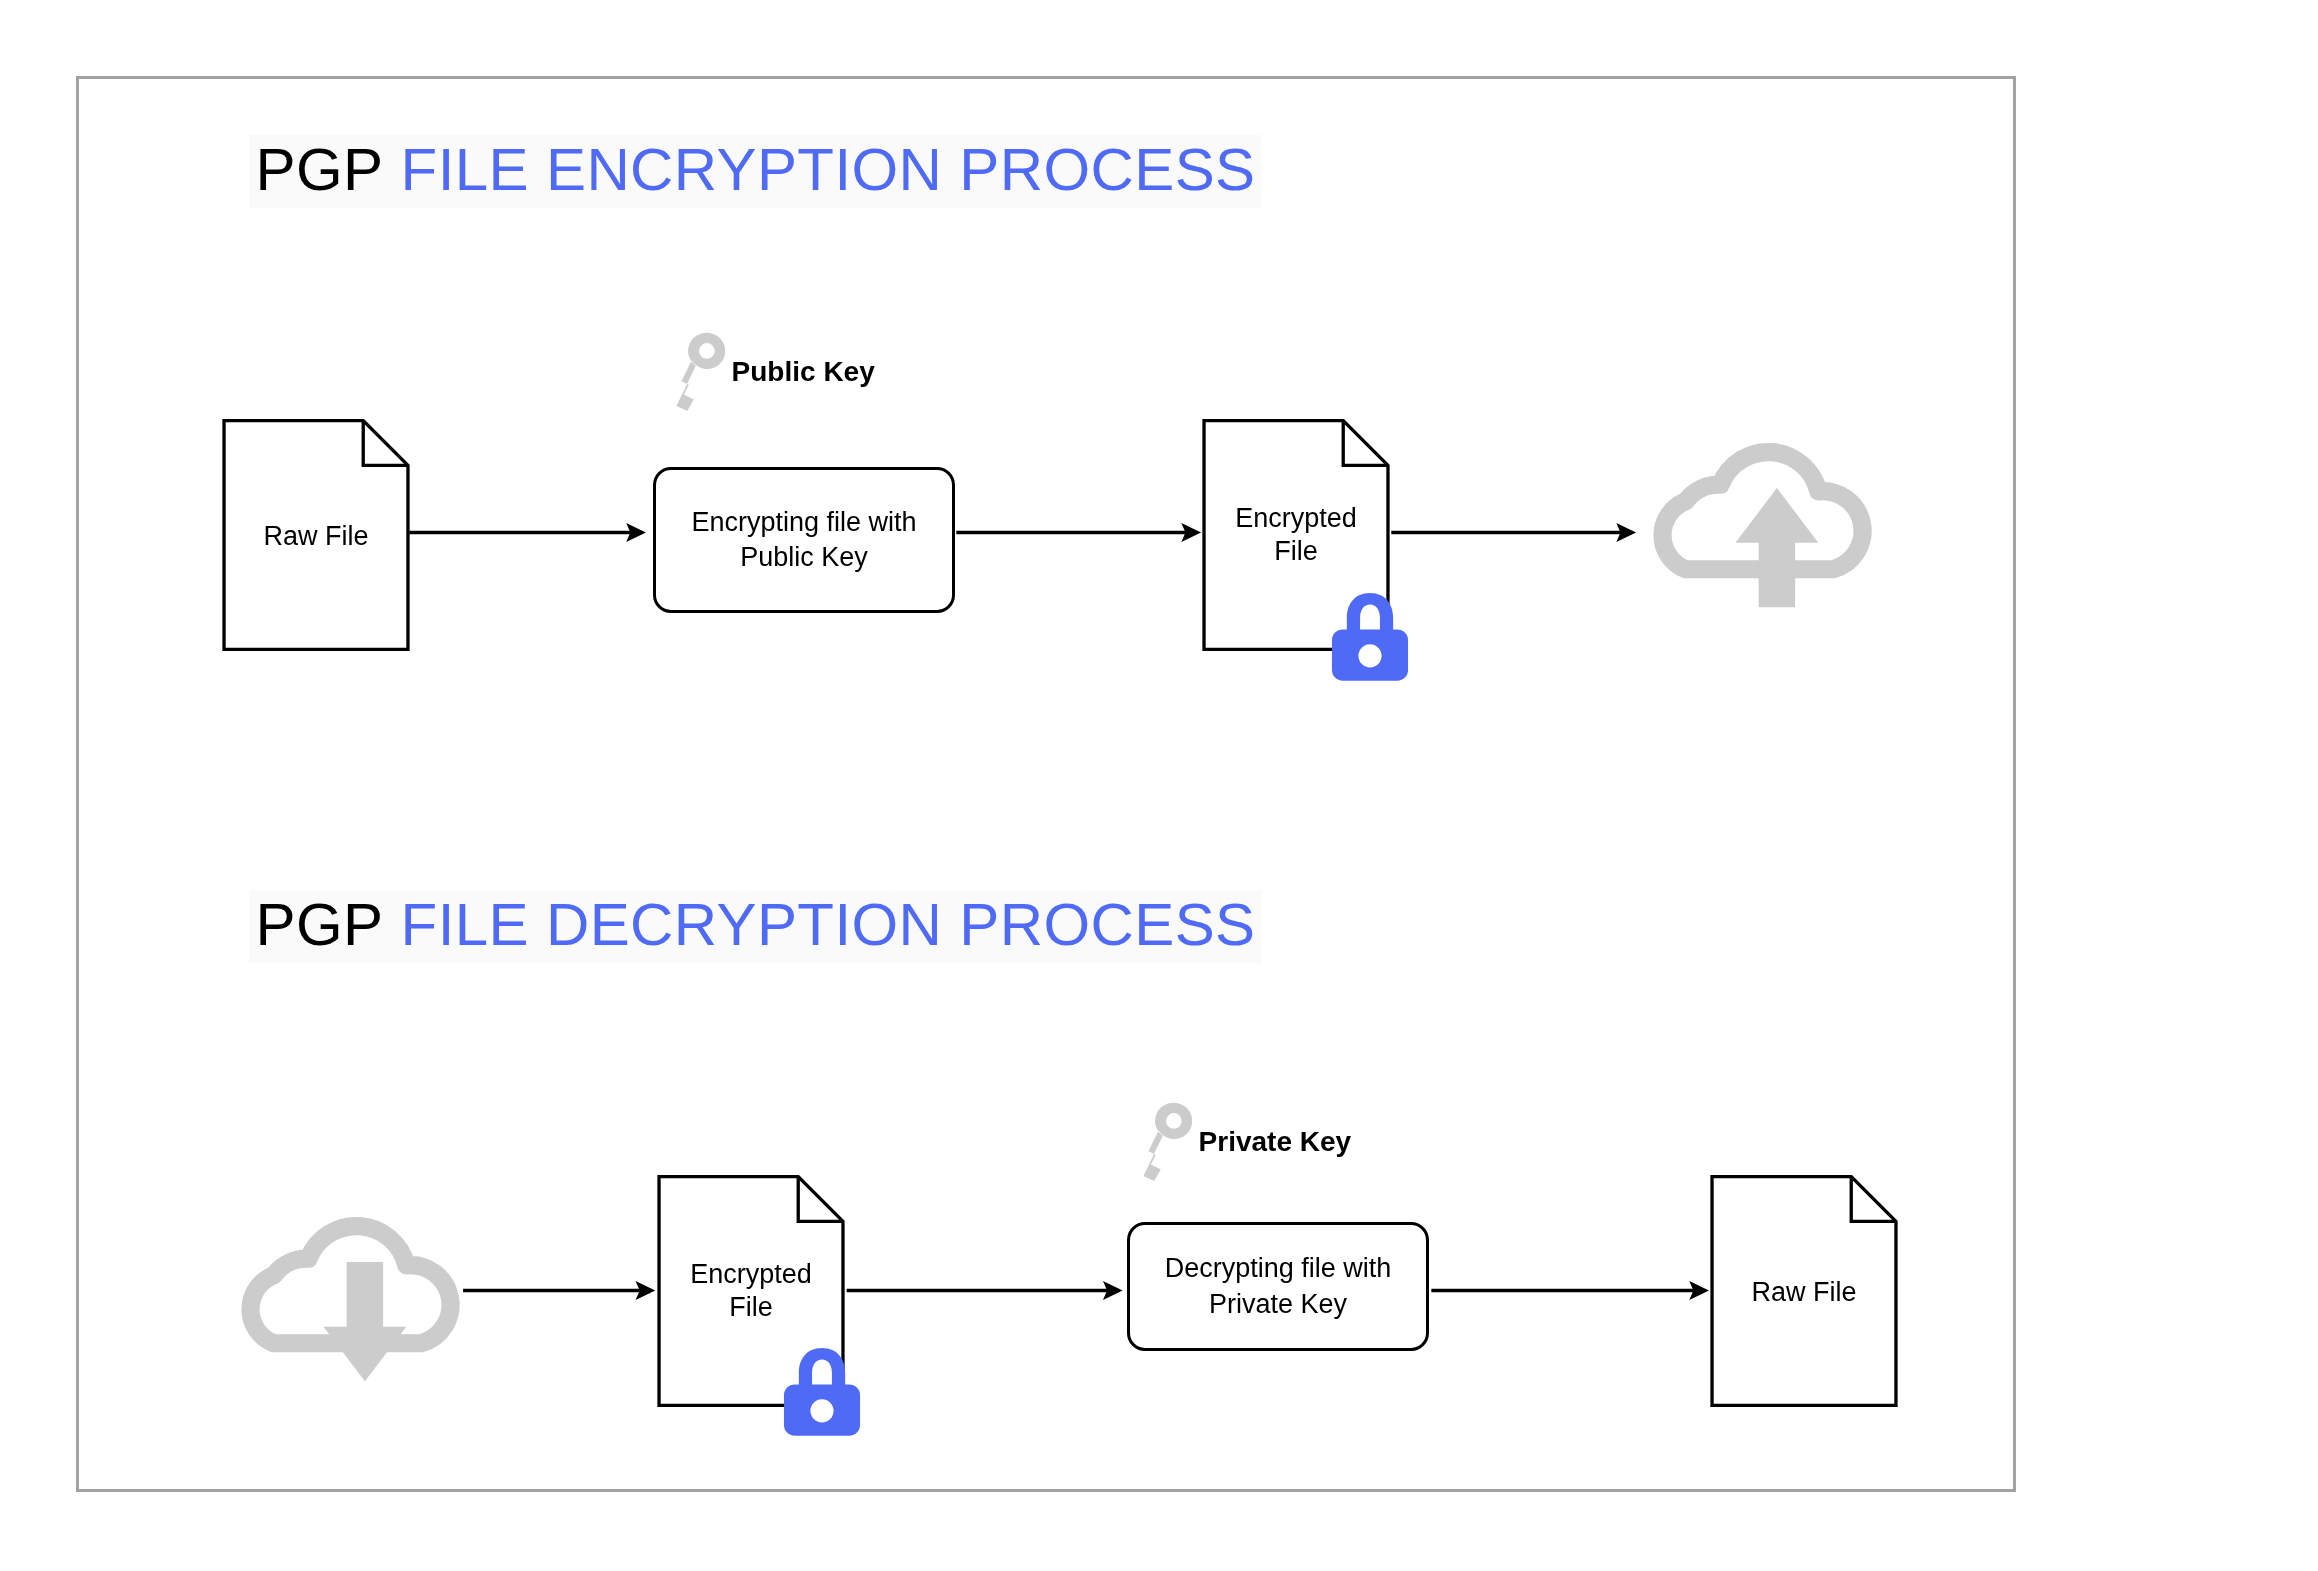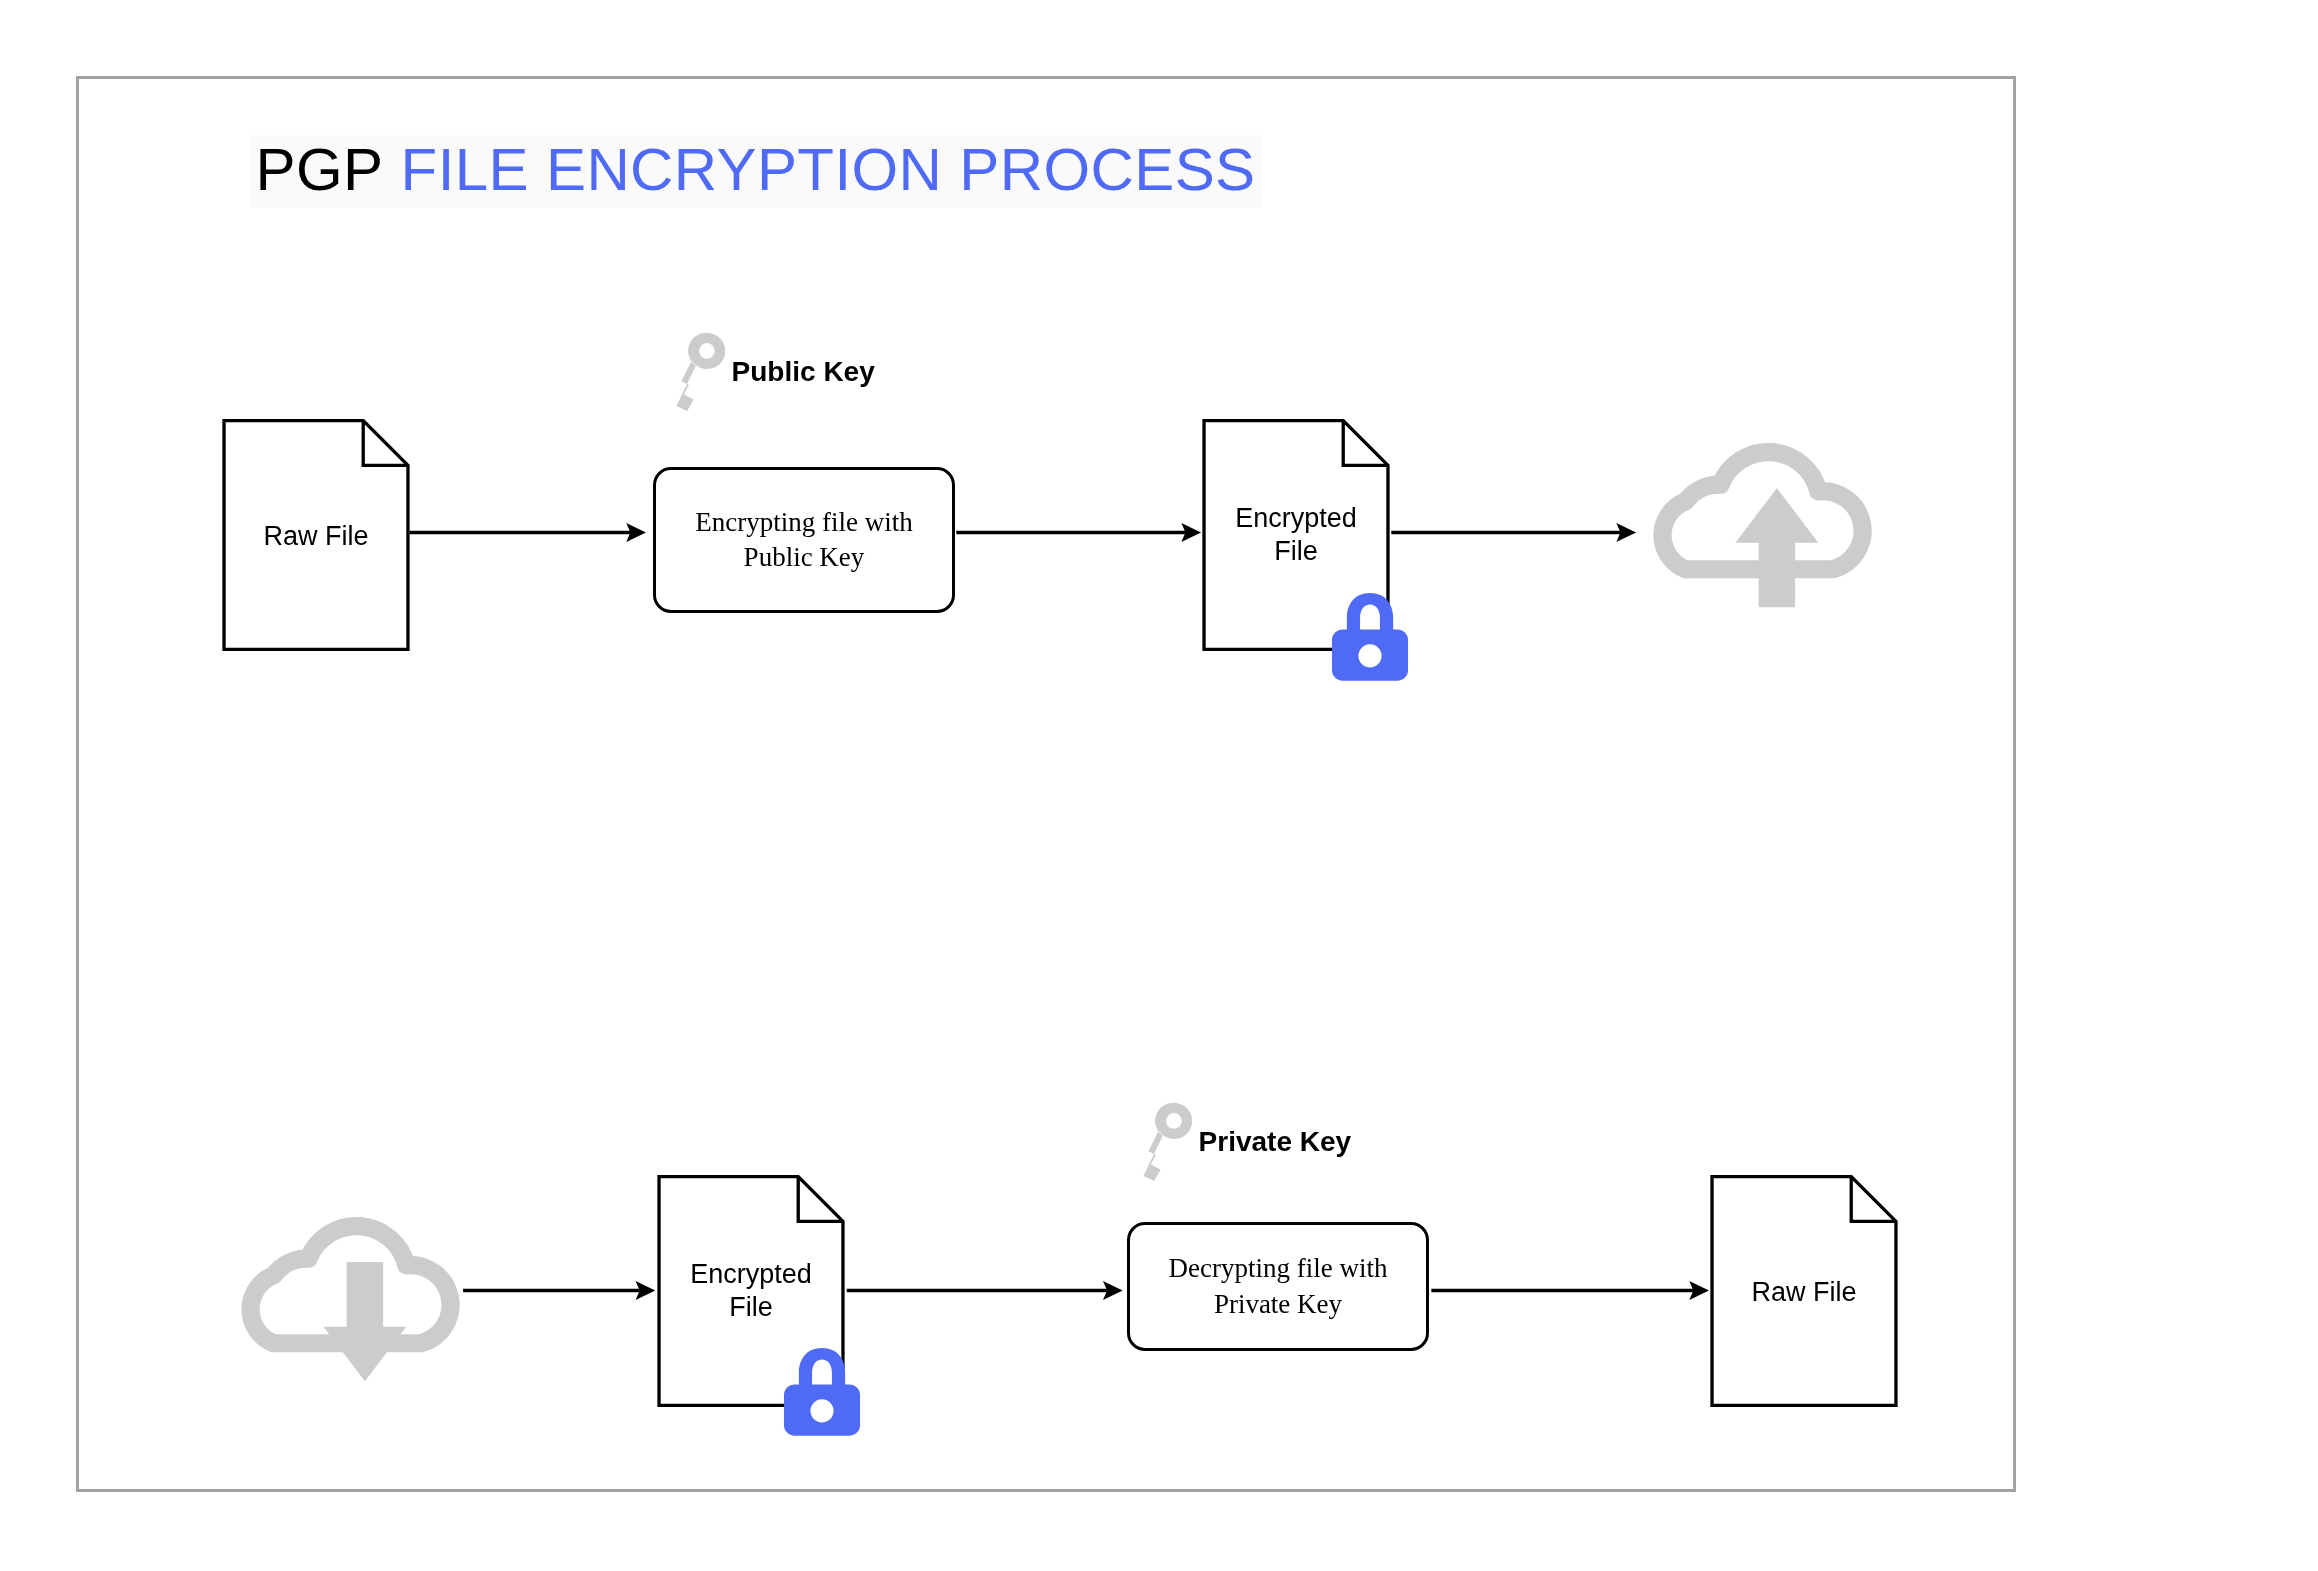--- a/index.html
+++ b/index.html
@@ -65,21 +65,20 @@
     background: #fff;
     box-sizing: border-box;
     display: flex;
     align-items: center;
     justify-content: center;
     text-align: center;
     font-size: 27px;
     color: #000;
     line-height: 1.3;
     white-space: pre-line;
-    font-family: Liberation Serif, serif;
   }
 
   
   .arrow { position: absolute; }
   .arrow svg { display: block; overflow: visible; }
 
   
   .keygroup { position: absolute; display: flex; align-items: center; }
   .keygroup .key-ico { width: 51px; height: 83px; display:block; }
   .keygroup .key-text {
@@ -187,20 +186,23 @@
                  A44,44 0 0 1 62,86
                  A50,50 0 0 1 104,66
                  A62,62 0 0 1 222,74
                  A48,48 0 0 1 240,168
                  Z"></path>
       </g>
       <path d="M172,70 L222,136 L194,136 L194,214 L150,214 L150,136 L122,136 Z" fill="#cccccc"></path>
     </svg>
   </div>
 
+  <div class="title" id="title-dec">
+    <span class="brand">PGP</span><span>&nbsp;</span><span class="rest">FILE DECRYPTION PROCESS</span>
+  </div>
 
   <div class="cloud" style="left:222px; top:1204px; width:246px; height:184px;">
     <svg width="246" height="184" viewBox="0 0 296 222">
       <g fill="none" stroke="#cccccc" stroke-width="22" stroke-linecap="round" stroke-linejoin="round">
         <path d="M62,168
                  A44,44 0 0 1 62,86
                  A50,50 0 0 1 104,66
                  A62,62 0 0 1 222,74
                  A48,48 0 0 1 240,168
                  Z"></path>

